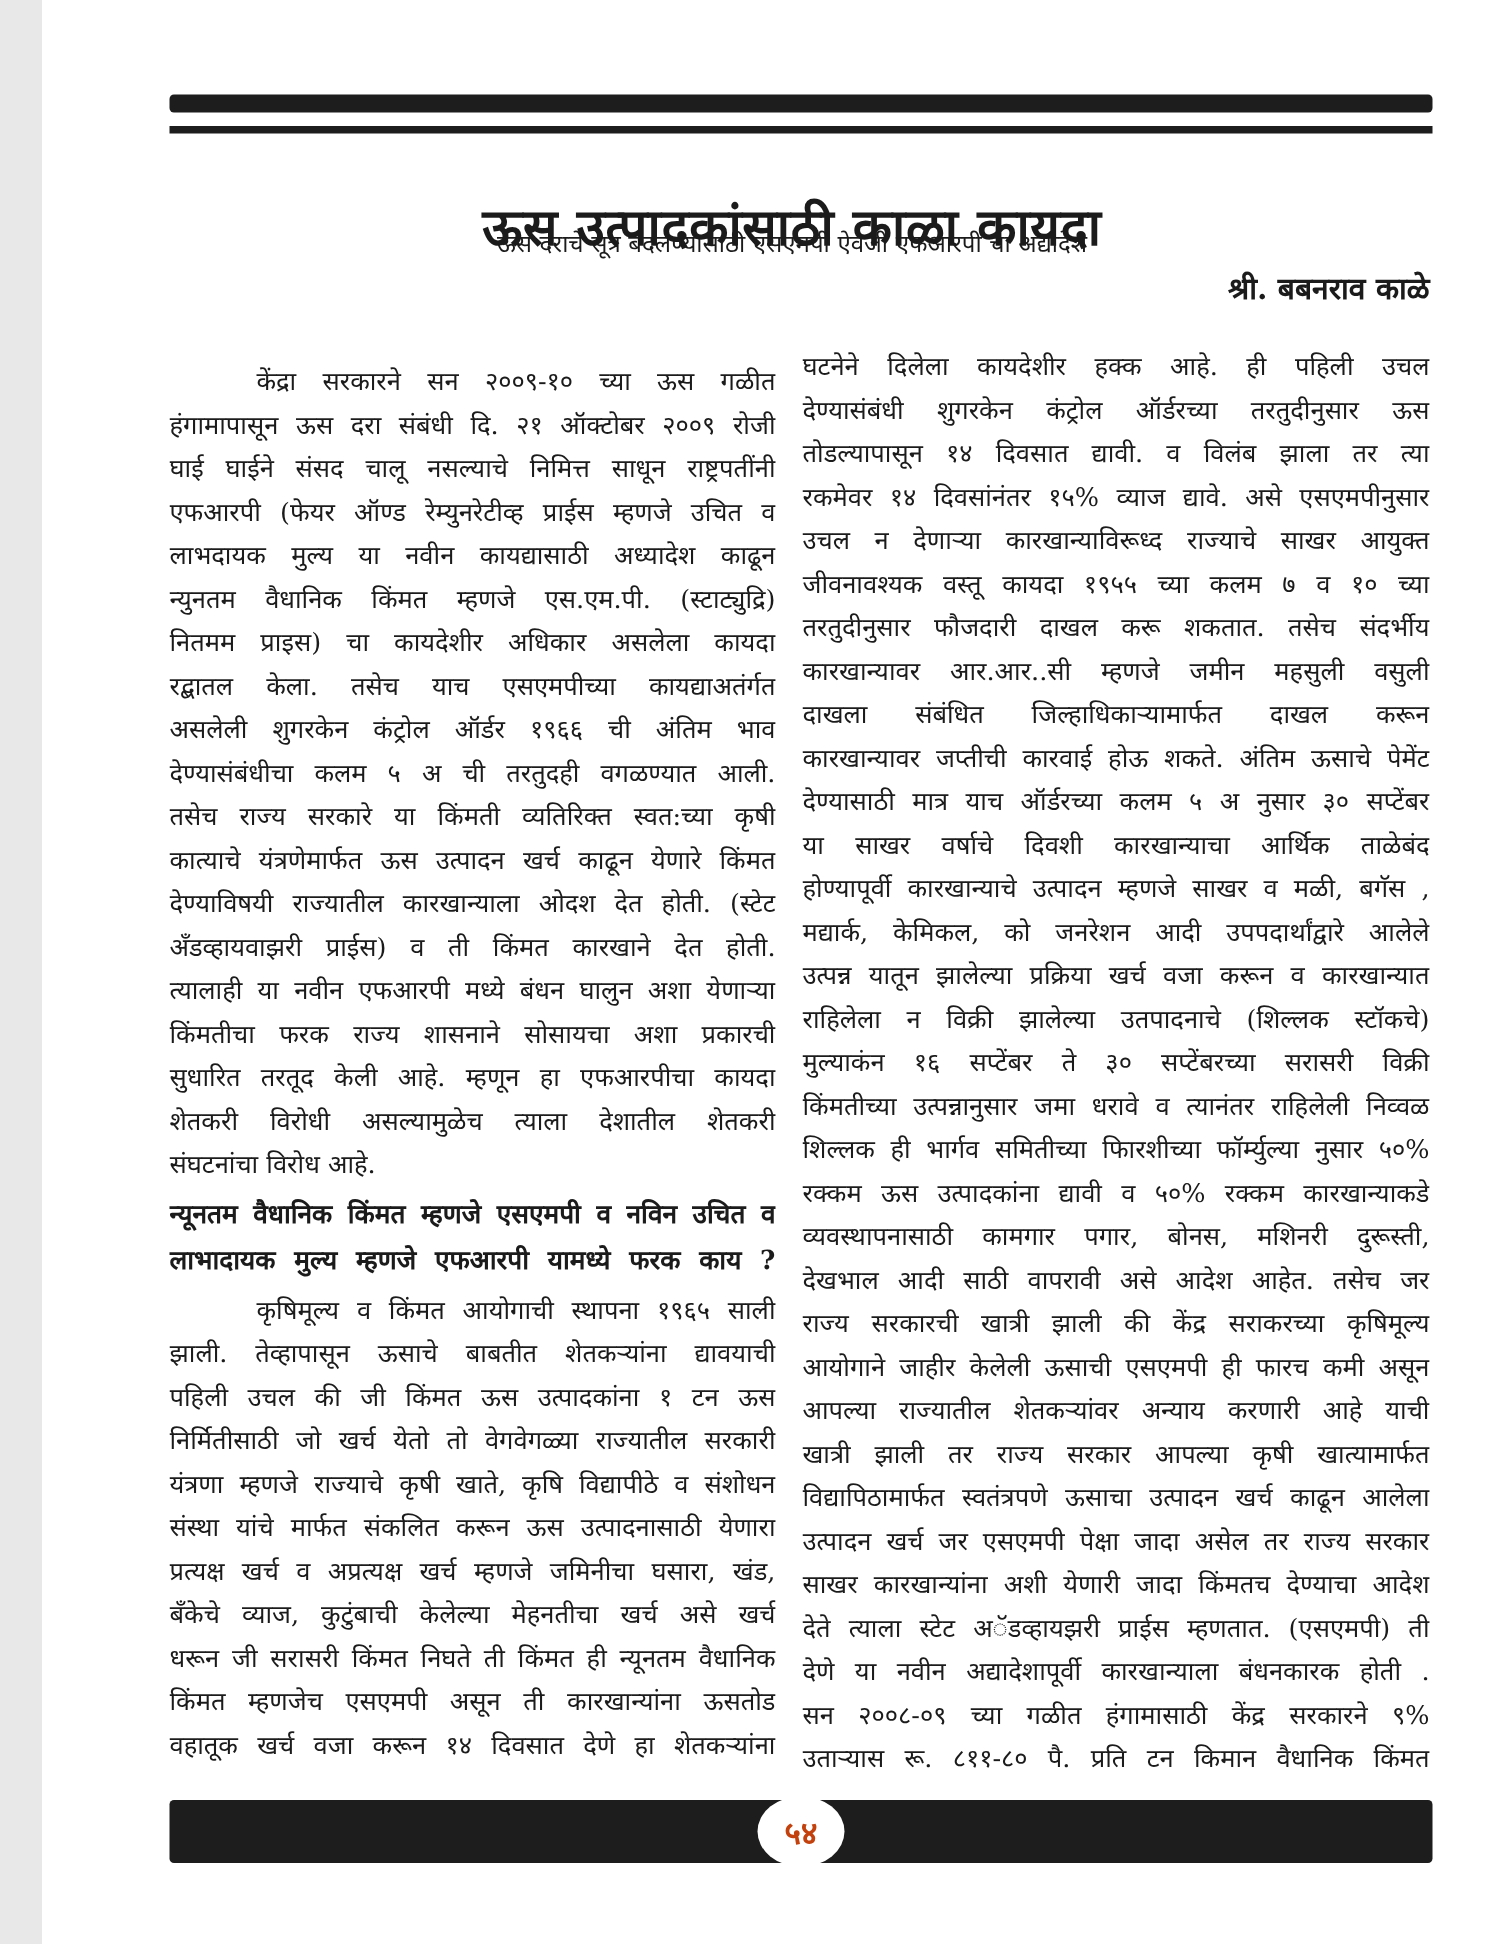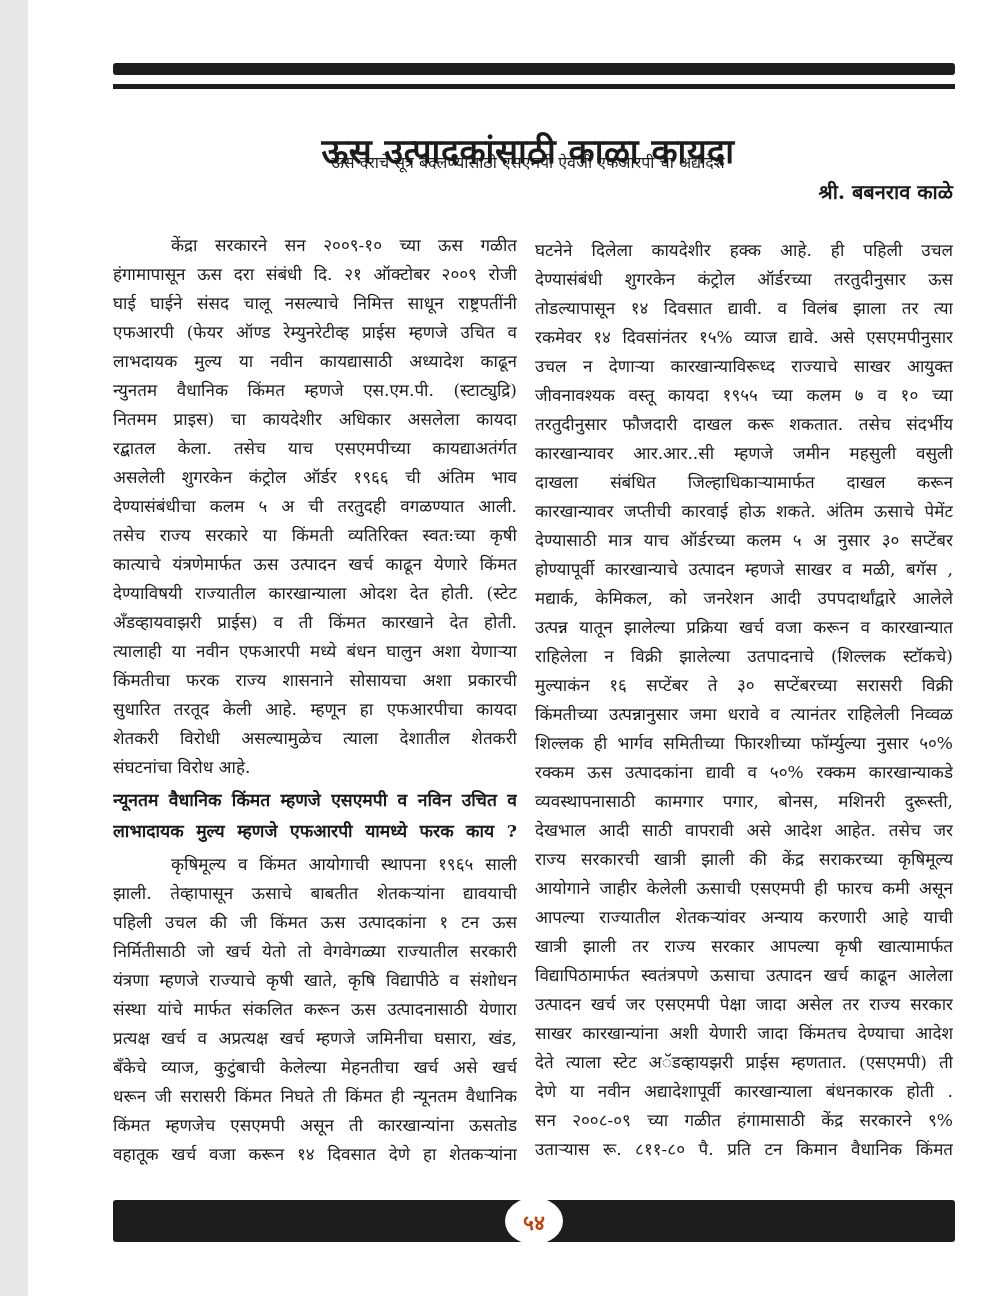--- a/index.html
+++ b/index.html
@@ -130,20 +130,21 @@
           <div class="line">देण्यासंबंधी शुगरकेन कंट्रोल ऑर्डरच्या तरतुदीनुसार ऊस</div>
           <div class="line">तोडल्यापासून १४ दिवसात द्यावी. व विलंब झाला तर त्या</div>
           <div class="line">रकमेवर १४ दिवसांनंतर १५% व्याज द्यावे. असे एसएमपीनुसार</div>
           <div class="line">उचल न देणाऱ्या कारखान्याविरूध्द राज्याचे साखर आयुक्त</div>
           <div class="line">जीवनावश्यक वस्तू कायदा १९५५ च्या कलम ७ व १० च्या</div>
           <div class="line">तरतुदीनुसार फौजदारी दाखल करू शकतात. तसेच संदर्भीय</div>
           <div class="line">कारखान्यावर आर.आर..सी म्हणजे जमीन महसुली वसुली</div>
           <div class="line">दाखला संबंधित जिल्हाधिकाऱ्यामार्फत दाखल करून</div>
           <div class="line">कारखान्यावर जप्तीची कारवाई होऊ शकते. अंतिम ऊसाचे पेमेंट</div>
           <div class="line">देण्यासाठी मात्र याच ऑर्डरच्या कलम ५ अ नुसार ३० सप्टेंबर</div>
+          <div class="line">या साखर वर्षाचे दिवशी कारखान्याचा आर्थिक ताळेबंद</div>
           <div class="line">होण्यापूर्वी कारखान्याचे उत्पादन म्हणजे साखर व मळी, बगॅस ,</div>
           <div class="line">मद्यार्क, केमिकल, को जनरेशन आदी उपपदार्थांद्वारे आलेले</div>
           <div class="line">उत्पन्न यातून झालेल्या प्रक्रिया खर्च वजा करून व कारखान्यात</div>
           <div class="line">राहिलेला न विक्री झालेल्या उतपादनाचे (शिल्लक स्टॉकचे)</div>
           <div class="line">मुल्याकंन १६ सप्टेंबर ते ३० सप्टेंबरच्या सरासरी विक्री</div>
           <div class="line">किंमतीच्या उत्पन्नानुसार जमा धरावे व त्यानंतर राहिलेली निव्वळ</div>
           <div class="line">शिल्लक ही भार्गव समितीच्या फिारशीच्या फॉर्म्युल्या नुसार ५०%</div>
           <div class="line">रक्कम ऊस उत्पादकांना द्यावी व ५०% रक्कम कारखान्याकडे</div>
           <div class="line">व्यवस्थापनासाठी कामगार पगार, बोनस, मशिनरी दुरूस्ती,</div>
           <div class="line">देखभाल आदी साठी वापरावी असे आदेश आहेत. तसेच जर</div>

